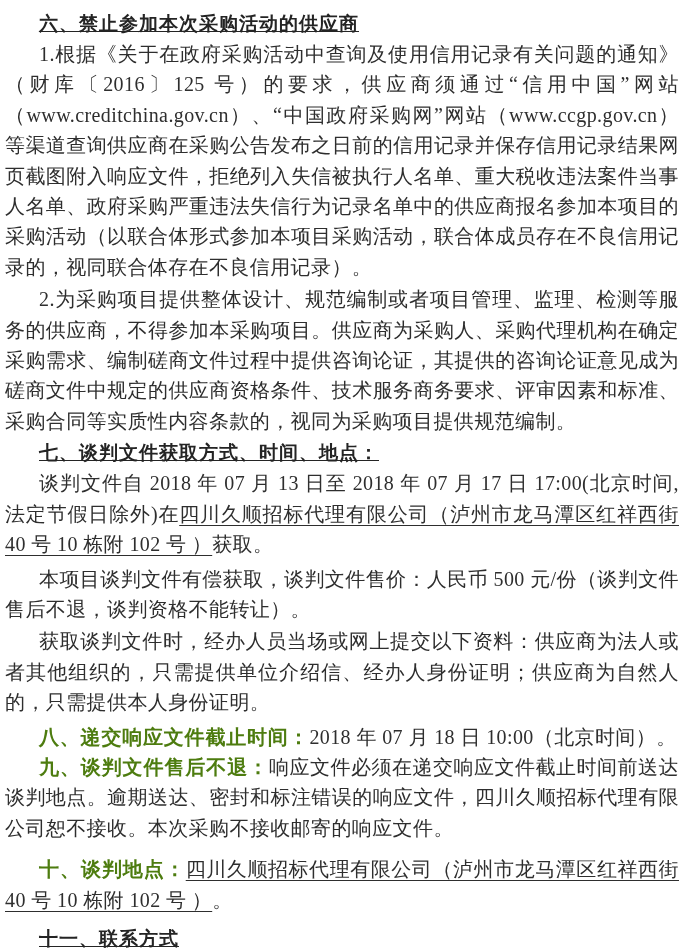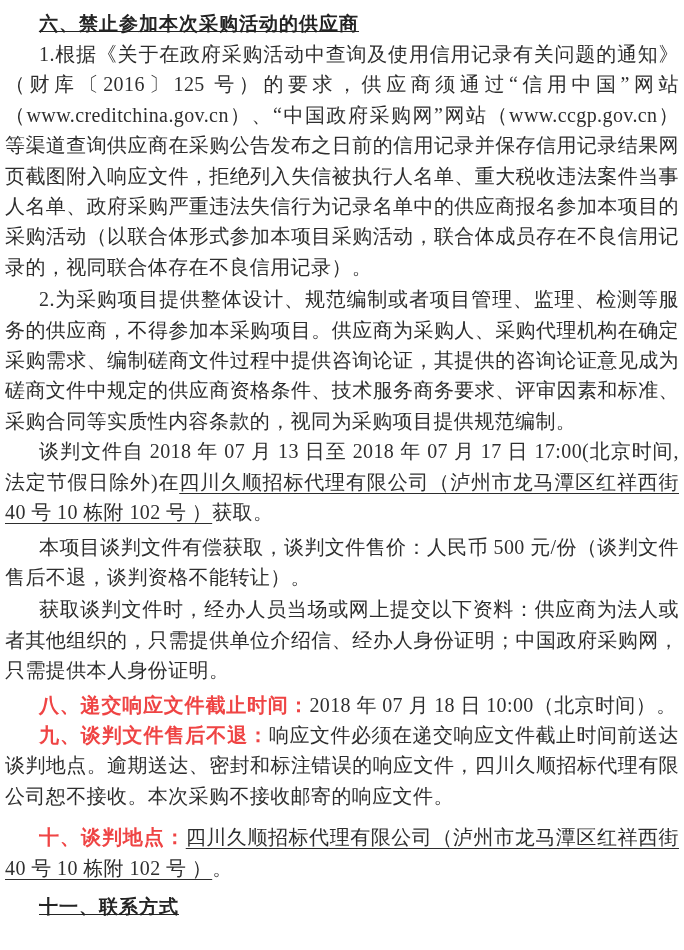--- a/index.html
+++ b/index.html
@@ -36,21 +36,21 @@
   .p {
     font-size: 20px;
     line-height: 30.4px;
     text-indent: 34px;
     text-align: justify;
     margin: 0;
     letter-spacing: 0.4px;
     color: #2e2e2e;
     font-family: Liberation Serif, serif;
   }
-  .lbl { font-weight: 700; color: #ef4444; letter-spacing: 0.8px; }
+  .lbl { font-weight: 700; color: #4d7c0f; letter-spacing: 0.8px; }
   .u {
     text-decoration: underline;
     text-underline-offset: 4px;
     text-decoration-thickness: 1px;
   }
   .mt2  { margin-top: 2px; }
   .mt4  { margin-top: 4px; }
   .mt8  { }
   .mt11 { margin-top: 11px; }
   .mt9  { margin-top: 9px; }
@@ -60,28 +60,29 @@
 
 <div class="doc">
 
   <div class="h">六、禁止参加本次采购活动的供应商</div>
 
   <p class="p">1.根据《关于在政府采购活动中查询及使用信用记录有关问题的通知》（财库〔2016〕125 号）的要求，供应商须通过“信用中国”网站（www.creditchina.gov.cn）、“中国政府采购网”网站（www.ccgp.gov.cn）等渠道查询供应商在采购公告发布之日前的信用记录并保存信用记录结果网页截图附入响应文件，拒绝列入失信被执行人名单、重大税收违法案件当事人名单、政府采购严重违法失信行为记录名单中的供应商报名参加本项目的采购活动（以联合体形式参加本项目采购活动，联合体成员存在不良信用记录的，视同联合体存在不良信用记录）。</p>
 
   <p class="p mt2">2.为采购项目提供整体设计、规范编制或者项目管理、监理、检测等服务的供应商，不得参加本采购项目。供应商为采购人、采购代理机构在确定采购需求、编制磋商文件过程中提供咨询论证，其提供的咨询论证意见成为磋商文件中规定的供应商资格条件、技术服务商务要求、评审因素和标准、采购合同等实质性内容条款的，视同为采购项目提供规范编制。</p>
 
 
+  <div class="h mt2">七、谈判文件获取方式、时间、地点：</div>
 
   <p class="p mt8">
     <span>谈判文件自 2018 年 07 月 13 日至 2018 年 07 月 17 日 17:00(北京时间,法定节假日除外)在</span><span class="u">四川久顺招标代理有限公司（泸州市龙马潭区红祥西街 40 号 10 栋附 102 号 ）</span><span>获取。</span>
   </p>
 
   <p class="p mt4">本项目谈判文件有偿获取，谈判文件售价：人民币 500 元/份（谈判文件售后不退，谈判资格不能转让）。</p>
 
-  <p class="p mt2">获取谈判文件时，经办人员当场或网上提交以下资料：供应商为法人或者其他组织的，只需提供单位介绍信、经办人身份证明；中国政府采购网，只需提供本人身份证明。</p>
+  <p class="p mt2">获取谈判文件时，经办人员当场或网上提交以下资料：供应商为法人或者其他组织的，只需提供单位介绍信、经办人身份证明；供应商为自然人的，只需提供本人身份证明。</p>
 
   <p class="p mt4">
     <span class="lbl">八、递交响应文件截止时间：</span><span>2018 年 07 月 18 日 10:00（北京时间）。</span>
   </p>
 
   <p class="p mt8">
     <span class="lbl">九、谈判文件售后不退：</span><span>响应文件必须在递交响应文件截止时间前送达谈判地点。逾期送达、密封和标注错误的响应文件，四川久顺招标代理有限公司恕不接收。本次采购不接收邮寄的响应文件。</span>
   </p>
 
   <p class="p mt11">

